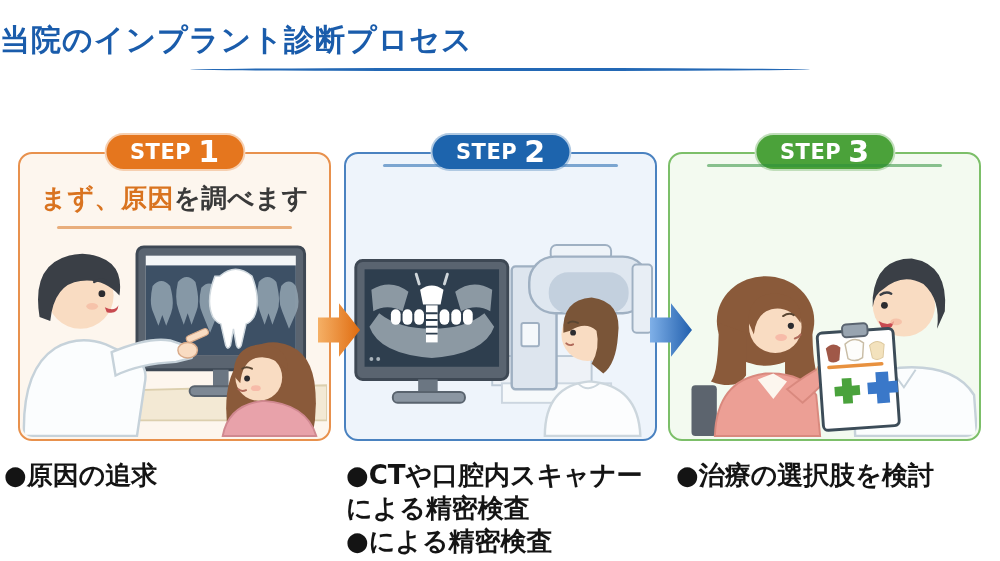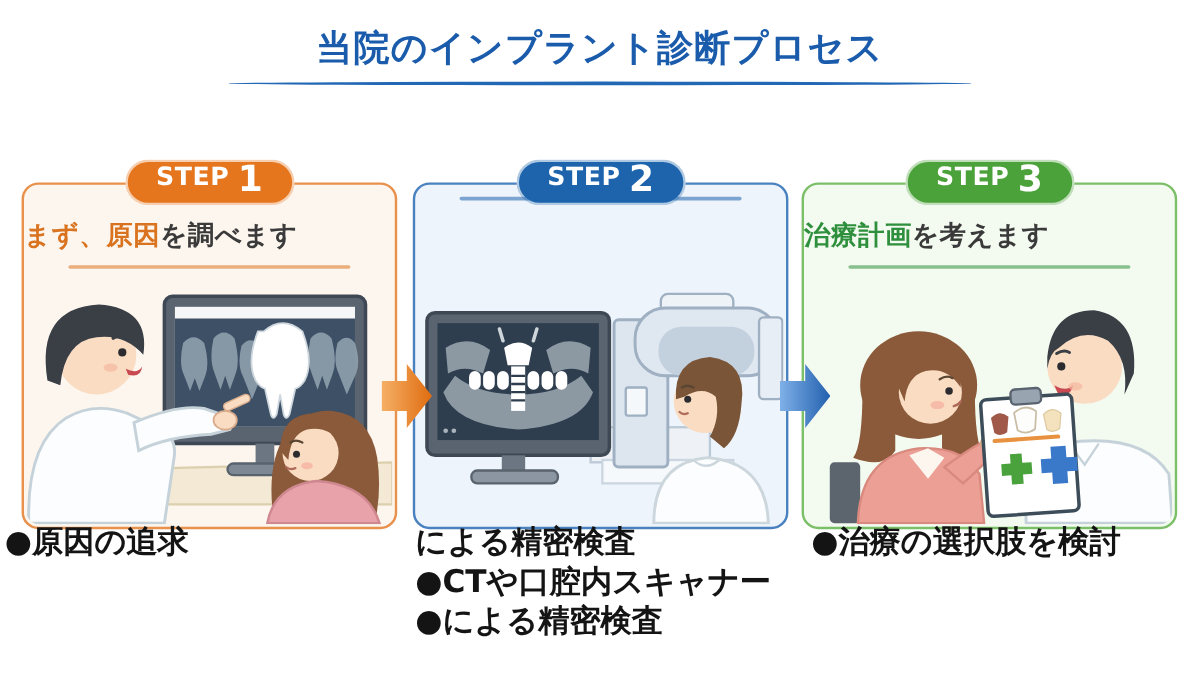--- a/index.html
+++ b/index.html
@@ -2,62 +2,62 @@
 <html><head>
 <meta charset="utf-8">
 <style>
   html,body{margin:0;padding:0;}
   body{
     width:1000px;height:561px;position:relative;overflow:hidden;
     background:#ffffff;
     font-family:"DejaVu Sans","Liberation Sans",sans-serif;
   }
   .page-title{
-    position:absolute;top:20px;left:0;width:1000px;text-align:center;
+    position:absolute;top:20px;left:0;width:1000px;
     font-size:30px;font-weight:800;letter-spacing:1px;color:#1a5cab;
   }
   .title-underline{
     position:absolute;top:68px;left:190px;width:620px;height:3px;
     background:#2368b5;border-radius:50%;
   }
   .panel{
     position:absolute;top:152px;width:313px;height:289px;
     background:var(--bg);border:2.5px solid var(--border);border-radius:14px;
     box-sizing:border-box;
   }
   .panel-1{left:18px;}
   .panel-2{left:344px;}
   .panel-3{left:668px;}
   .step-badge{
     position:absolute;top:-21px;left:50%;transform:translateX(-50%);
     background:var(--badge);color:#ffffff;border:2px solid rgba(255,255,255,.65);
-    border-radius:22px;height:38px;padding:0 24px;display:flex;gap:7px;
+    border-radius:22px;height:38px;padding:0 24px;display:flex;align-items:center;gap:7px;
     box-sizing:border-box;white-space:nowrap;
   }
   .step-badge .badge-word{font-size:21px;font-weight:800;letter-spacing:.5px;}
   .step-badge .badge-num{font-size:30px;font-weight:800;line-height:1;}
   .panel-heading{
-    margin-top:27px;font-size:22px;font-weight:800;
+    margin-top:27px;text-align:center;font-size:26px;font-weight:800;
     color:#3a3a3a;letter-spacing:.5px;white-space:nowrap;
   }
   .panel-heading .seg-accent{color:var(--accent);}
   .heading-divider{
     width:76%;height:2.5px;margin:10px auto 0 auto;border-radius:2px;
     background:var(--accent);opacity:.55;
   }
   .illustration-box{
     position:absolute;left:2px;right:2px;bottom:2px;top:86px;
     border-radius:0 0 11px 11px;overflow:hidden;
   }
   .illustration-box svg{display:block;width:100%;height:100%;}
   .flow-arrow{position:absolute;top:303px;width:42px;height:54px;z-index:5;}
   .flow-arrow-1{left:318px;}
   .flow-arrow-2{left:650px;}
   .bullets{
-    position:absolute;top:436px;font-size:26px;font-weight:800;color:#141414;
+    position:absolute;top:459px;font-size:26px;font-weight:800;color:#141414;
     line-height:1.26;letter-spacing:0;
   }
   .bullets-1{left:4px;width:335px;}
   .bullets-2{left:346px;width:335px;}
   .bullets-3{left:676px;width:322px;}
 </style>
 </head>
 <body>
 
 <div class="page-title">当院のインプラント診断プロセス</div>
@@ -183,21 +183,20 @@
       </g>
     </svg>
   </div>
 </div>
 
 <div class="panel panel-3" style="--accent: #2e8f3c; --badge: #4ba23a; --border: #7cbf69; --bg: #f3faf0;">
   <div class="step-badge">
     <span class="badge-word">STEP</span>
     <span class="badge-num">3</span>
   </div>
-  <div class="panel-heading"><span class="seg-accent">治療計画</span><span class="seg-normal">を考えます</span></div>
   <div class="heading-divider"></div>
   <div class="illustration-box">
     <svg viewBox="0 0 313 200">
 
       <rect x="20" y="148" width="26" height="52" rx="4" fill="#5c646e"></rect>
 
       <g>
         <ellipse cx="96" cy="82" rx="50" ry="46" fill="#8a5a3a"></ellipse>
         <path d="M48 84 q0 50 -8 60 q26 10 36 -6 l0 -44 z" fill="#8a5a3a"></path>
         <path d="M144 84 q0 50 8 58 q-26 10 -36 -6 l0 -42 z" fill="#8a5a3a"></path>
@@ -258,19 +257,19 @@
         <stop offset="1" class="g-end" stop-color="#2260ae"></stop>
     </linearGradient>
   </defs>
   <polygon points="0,15 22,15 22,0 44,28 22,56 22,41 0,41" fill="url(#arrow-grad-1)"></polygon>
 </svg>
 
 <div class="bullets bullets-1">
     <div>●原因の追求</div>
   </div>
 <div class="bullets bullets-2">
+    <div>●CTや口腔内スキャナー</div>
     <div>による精密検査</div>
-    <div>●CTや口腔内スキャナー</div>
     <div>●による精密検査</div>
   </div>
 <div class="bullets bullets-3">
     <div>●治療の選択肢を検討</div>
   </div>
 
 </body></html>

